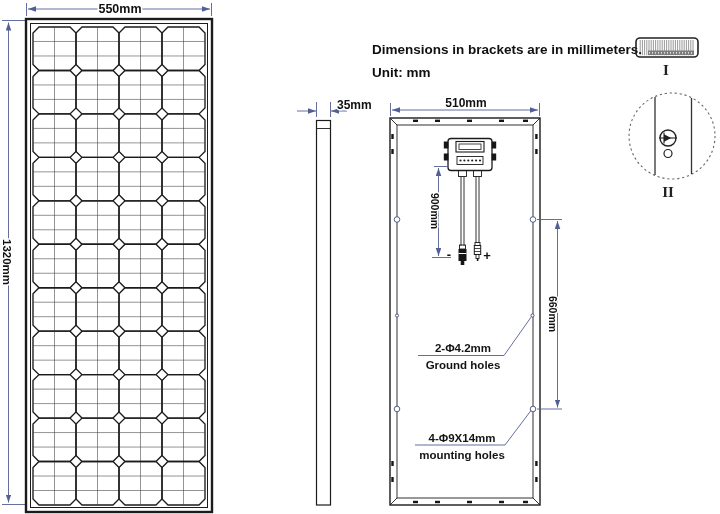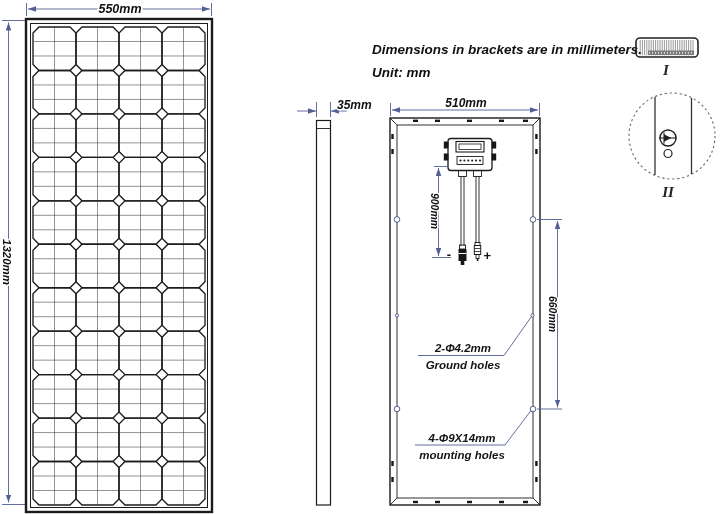--- a/index.html
+++ b/index.html
@@ -1,17 +1,17 @@
 <!DOCTYPE html>
 <html><head>
 <meta charset="utf-8">
 <style>
   html,body{margin:0;padding:0;background:#ffffff;}
   .stage{position:relative;width:720px;height:514px;background:#fff;overflow:hidden;
-         font-family:"Liberation Sans",sans-serif;font-style:italic;}
+         font-family:"Liberation Sans",sans-serif;}
   svg{position:absolute;left:0;top:0;}
   text{font-family:"Liberation Sans",sans-serif;}
   .dimtxt{fill:#111;font-weight:bold;stroke:#fff;stroke-width:3px;paint-order:stroke;}
   .notetxt{fill:#101010;font-weight:bold;font-size:13.5px;}
   .leadertxt{fill:#141414;font-weight:600;font-size:11.5px;}
   .romantxt{font-family:"Liberation Serif",serif;font-weight:600;font-size:15px;fill:#222;}
   .signtxt{fill:#111;font-weight:bold;font-size:13px;}
 </style>
 </head>
 <body>

